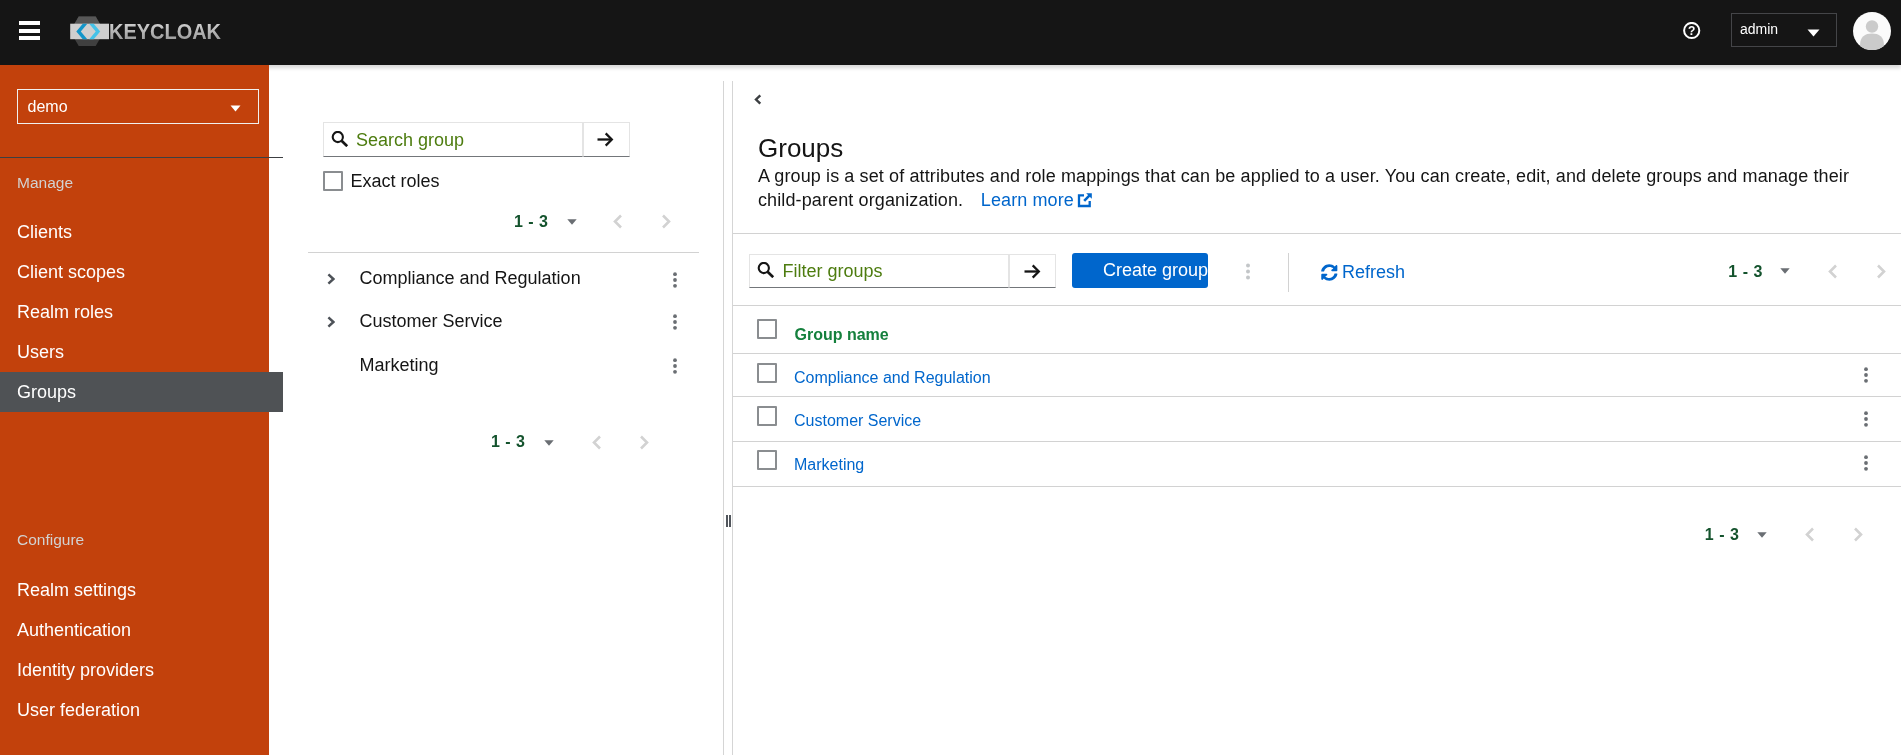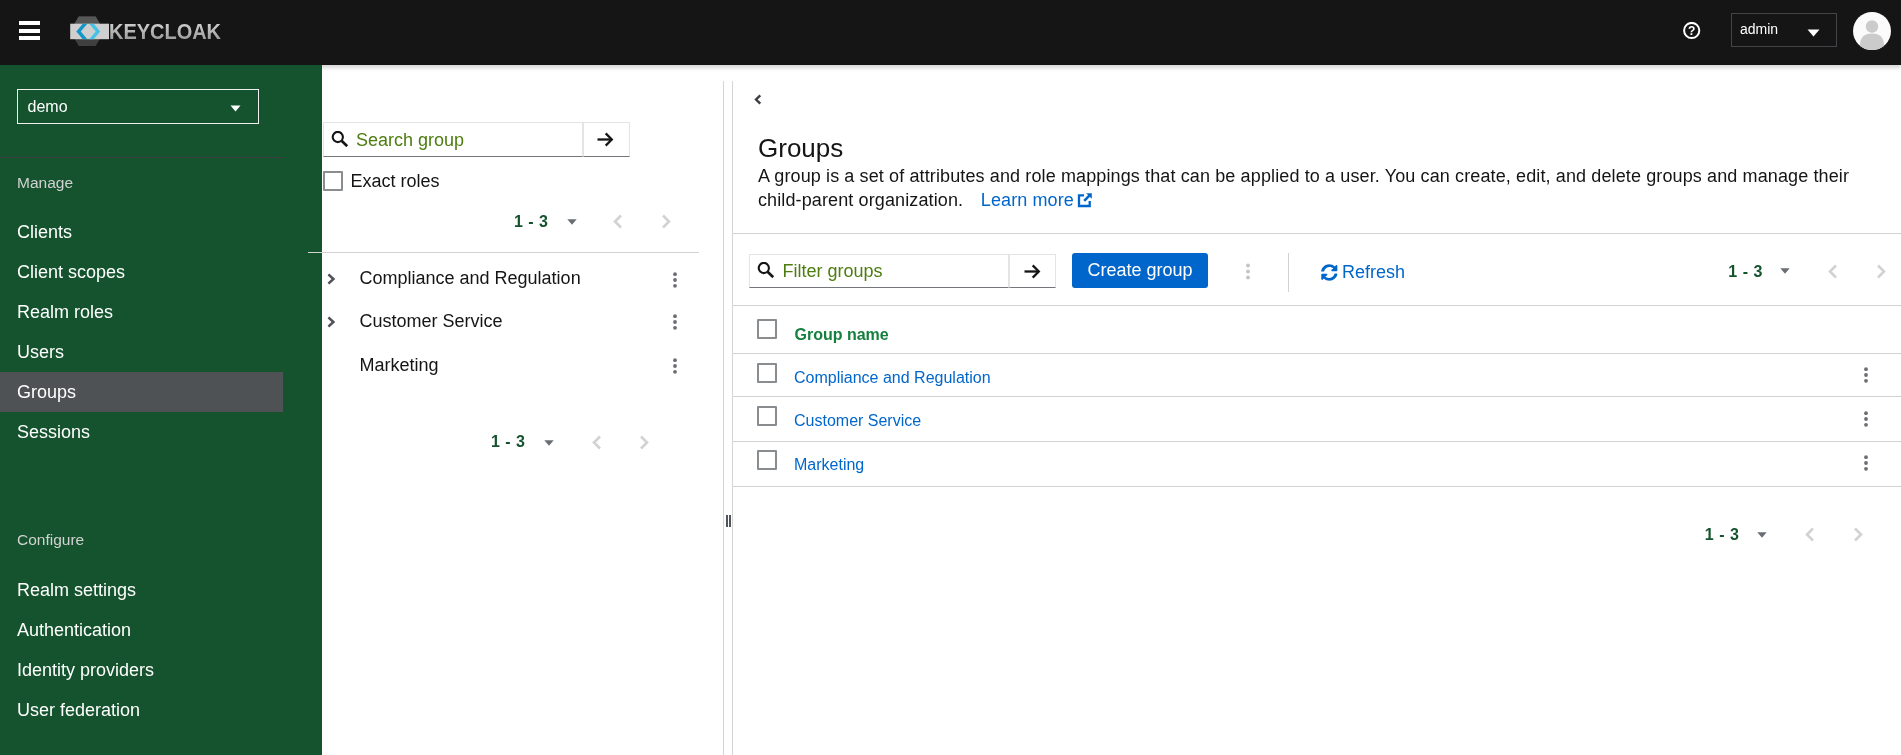--- a/index.html
+++ b/index.html
@@ -6,22 +6,22 @@
 html,body { width:1901px; height:755px; overflow:hidden; background:#fff;
   font-family:"Liberation Sans", sans-serif; }
 .abs { position:absolute; }
 
 
 #header { position:absolute; left:0; top:0; width:1901px; height:65px;
   background:#151515; box-shadow:0 3px 4px rgba(3,3,3,.16); }
 .hbar { position:absolute; left:19px; width:21px; height:4px; background:#fff; }
 
 
-#sidebar { position:absolute; left:0; top:65px; width:322px; height:690px;
-  background:#14532d; }
+#sidebar { position:absolute; left:0; top:65px; width:269px; height:690px;
+  background:#c2410c; }
 #realmbox { position:absolute; left:17px; top:24px; width:242px; height:35px;
   border:1.5px solid #f0f0f0; color:#fff; font-size:16px; }
 #realmbox .txt { position:absolute; left:9.5px; top:8px; }
 #sidebar .sdiv { position:absolute; left:0; top:92px; width:283px; height:1px;
   background:#3c3f42; }
 .sectitle { position:absolute; left:17px; font-size:15.5px; color:#d2d2d2; }
 .navitem { position:absolute; left:0; width:283px; height:40px; color:#fff;
   font-size:18px; line-height:40px; padding-left:17px; }
 .navitem.cur { background:#4f5255; }
 
@@ -38,21 +38,21 @@
 .t18 { position:absolute; font-size:18px; color:#151515; }
 
 
 #gtitle { position:absolute; left:758px; top:133px; font-size:26px; color:#151515; }
 #gdesc { position:absolute; left:758px; top:163.5px; font-size:18px; color:#151515;
   line-height:24.5px; letter-spacing:0.12px; }
 a.link { color:#0066cc; text-decoration:none; }
 #divider1 { position:absolute; left:733px; top:233px; width:1168px; height:1px; background:#d2d2d2; }
 
 #createbtn { position:absolute; left:1072px; top:252.5px; width:136px; height:35px;
-  background:#0066cc; color:#fff; font-size:18px; text-align:center; line-height:35px;
+  background:#0066cc; color:#fff; font-size:18px; text-align:right; line-height:35px;
   border-radius:3px; }
 #tbsep { position:absolute; left:1288px; top:253px; width:1px; height:39px; background:#d2d2d2; }
 #refresh { position:absolute; left:1342px; top:261.5px; color:#0066cc; font-size:18px; }
 
 .tline { position:absolute; left:733px; width:1168px; height:1px; background:#d2d2d2; }
 .cbox { position:absolute; width:20px; height:20px; border:2px solid #8a8d90; border-radius:1px; background:#fff; }
 .rowlink { position:absolute; left:794px; font-size:16px; color:#0066cc; }
 
 svg { display:block; }
 </style>
@@ -104,21 +104,20 @@
       <polygon points="0.5,0.5 10.5,0.5 5.5,6.5" fill="#fff"></polygon>
     </svg>
   </div>
   <div class="sdiv"></div>
   <div class="sectitle" style="top:109px">Manage</div>
   <div class="navitem" style="top:147px">Clients</div>
   <div class="navitem" style="top:187px">Client scopes</div>
   <div class="navitem" style="top:227px">Realm roles</div>
   <div class="navitem" style="top:267px">Users</div>
   <div class="navitem cur" style="top:307px">Groups</div>
-  <div class="navitem" style="top:347px">Sessions</div>
   <div class="sectitle" style="top:466px">Configure</div>
   <div class="navitem" style="top:505px">Realm settings</div>
   <div class="navitem" style="top:545px">Authentication</div>
   <div class="navitem" style="top:585px">Identity providers</div>
   <div class="navitem" style="top:625px">User federation</div>
 </div>
 
 <div id="split1"></div>
 <div id="split2"></div>
 <div class="grip" style="left:725.5px"></div>

